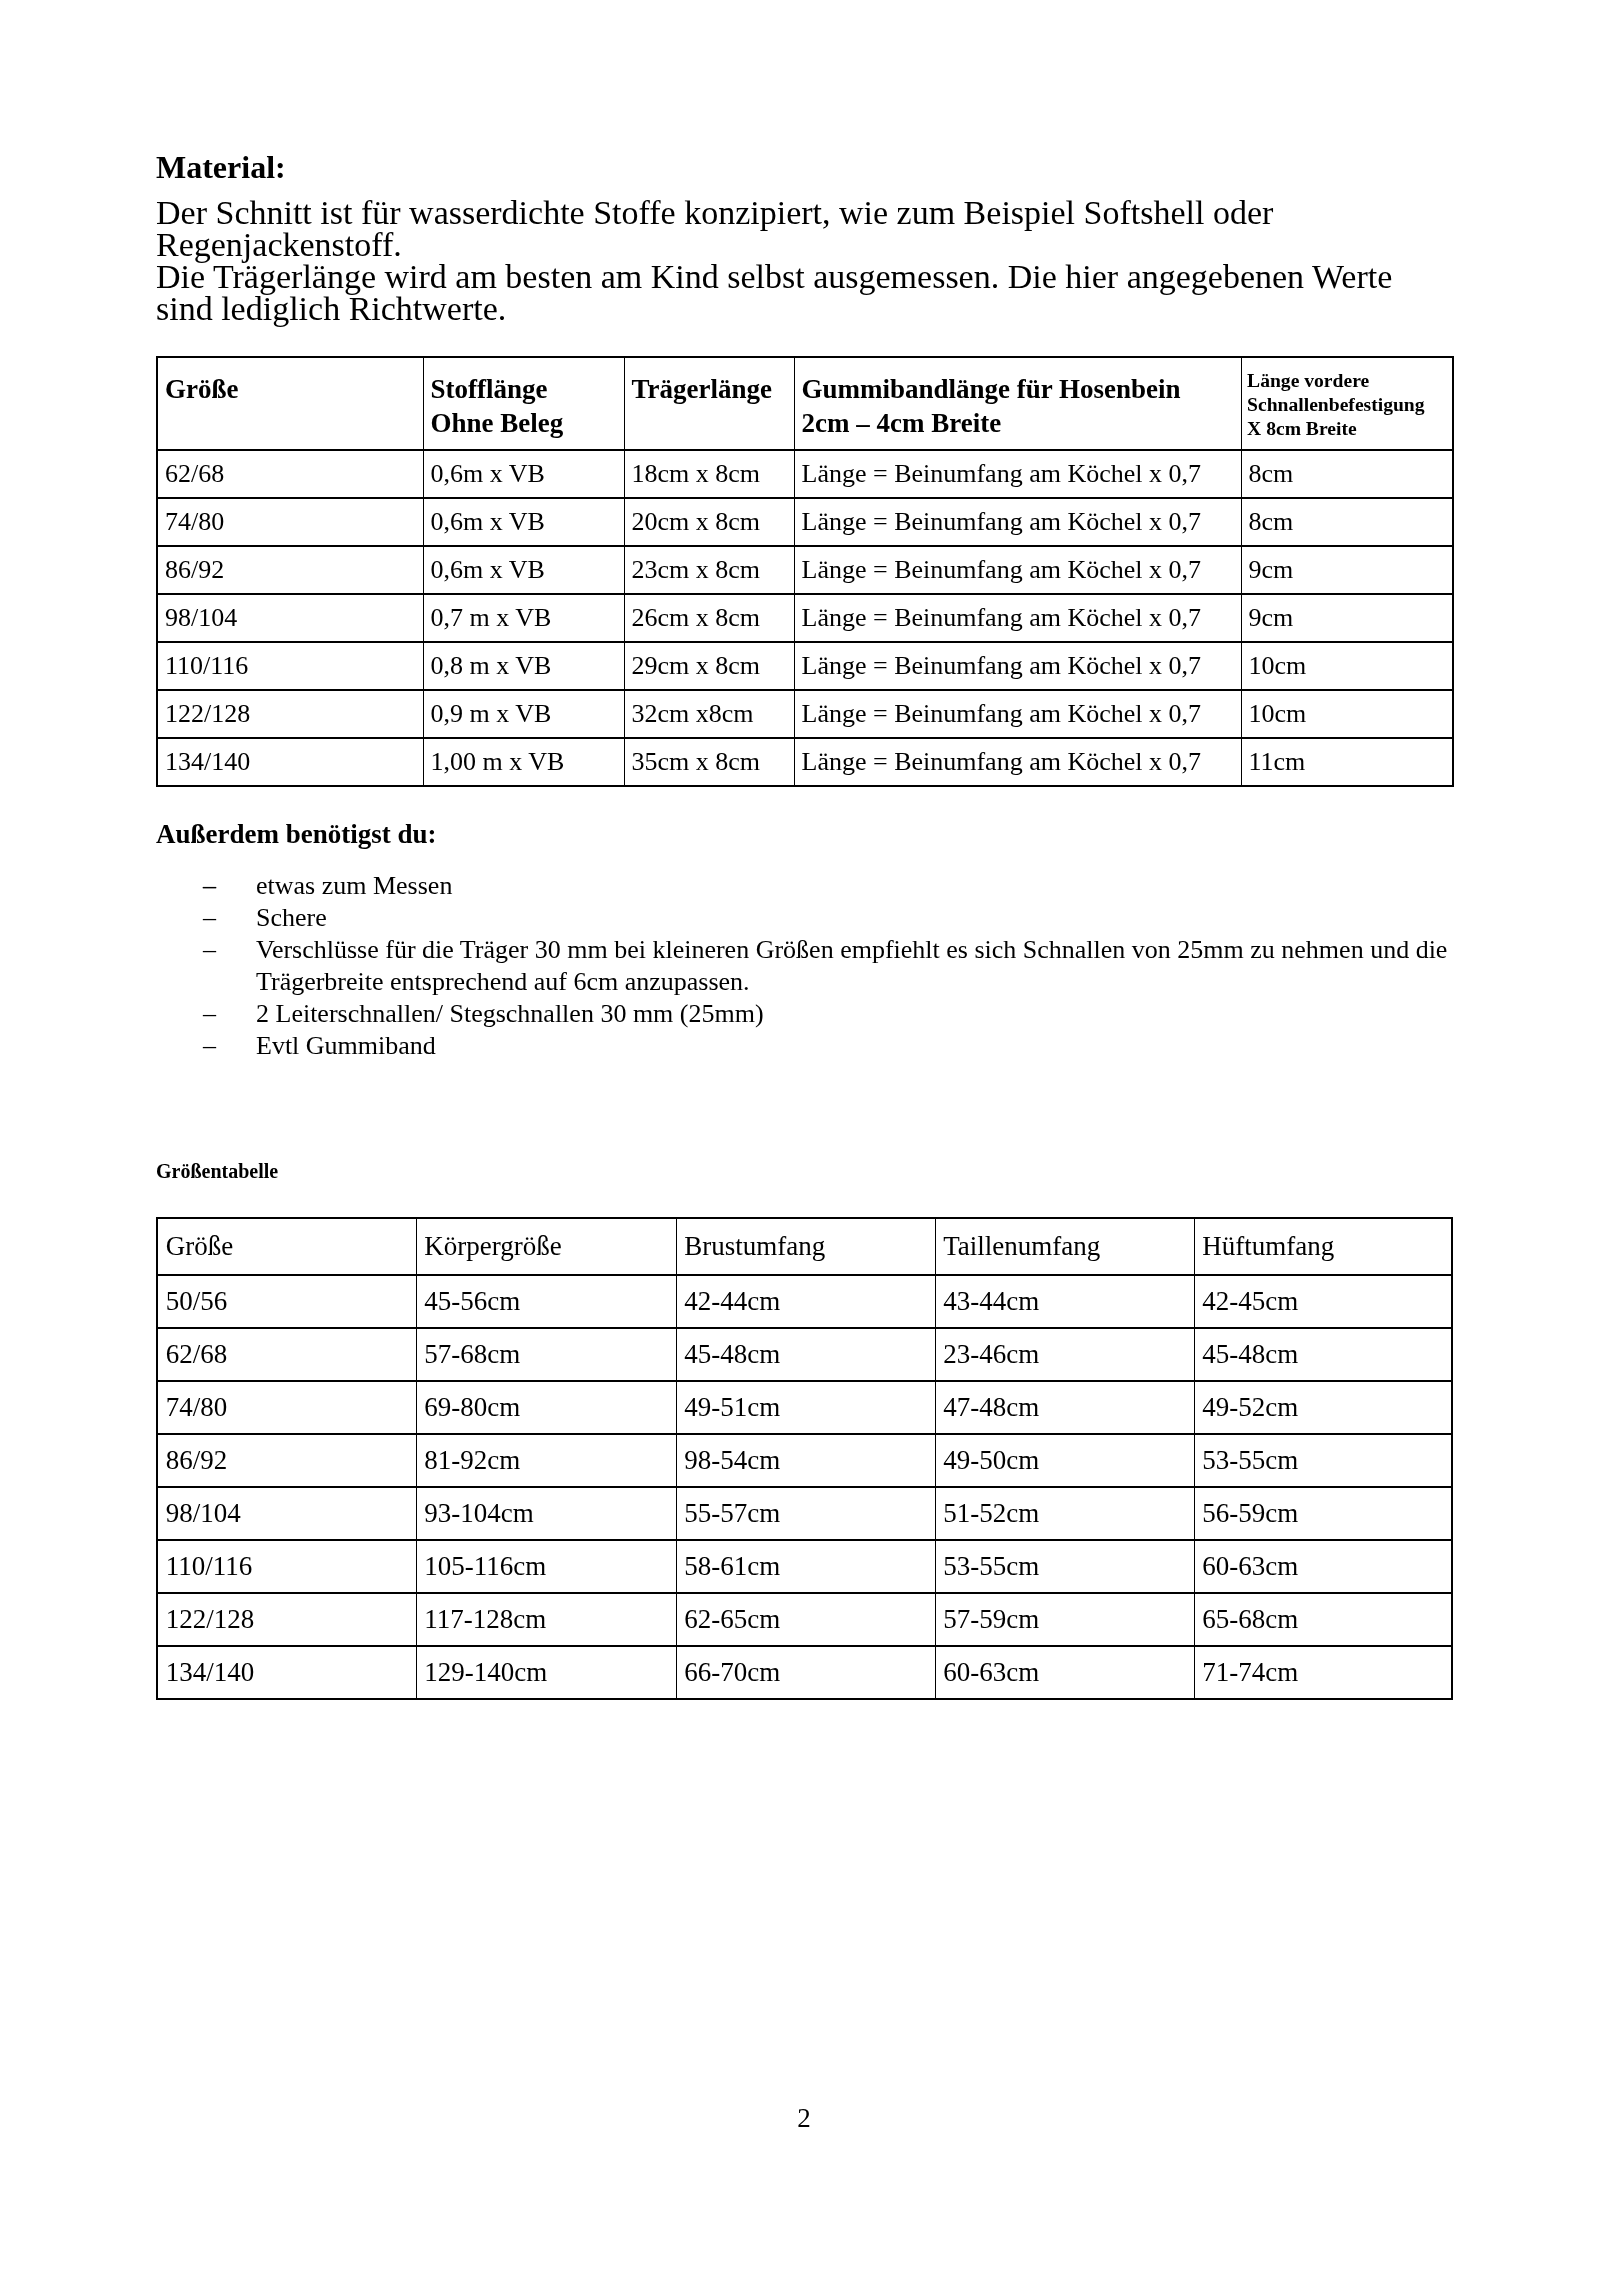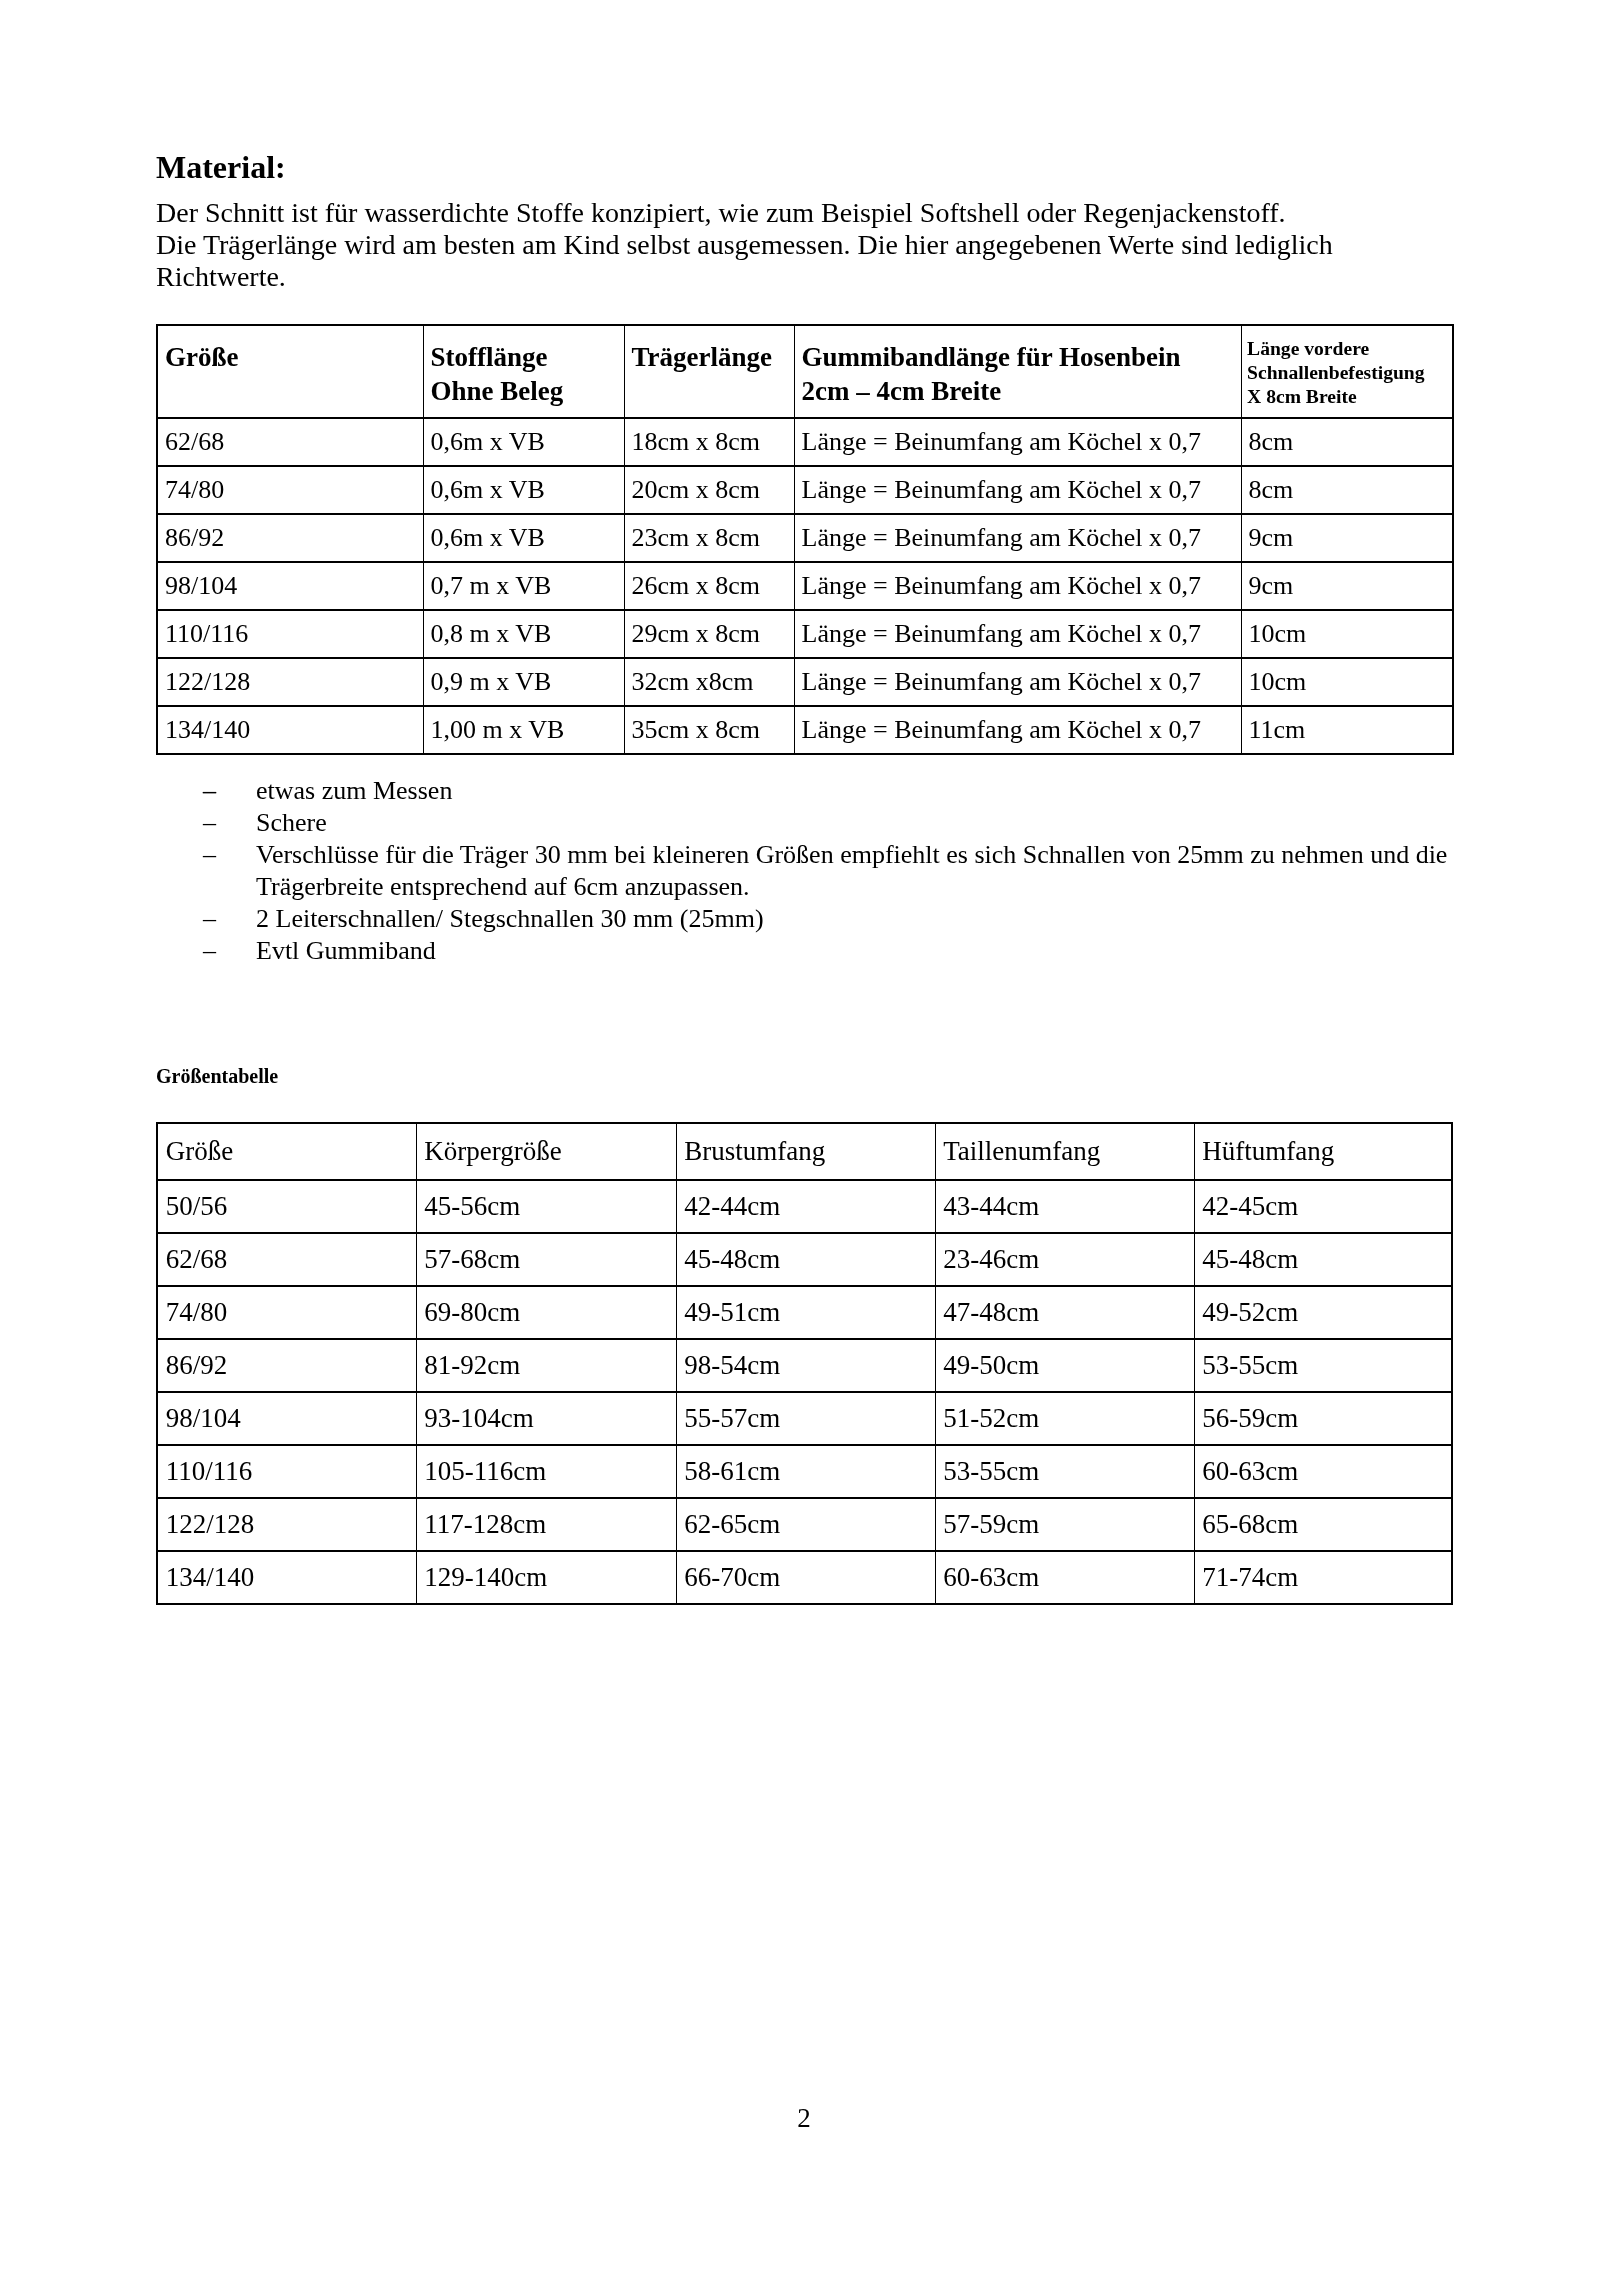--- a/index.html
+++ b/index.html
@@ -17,21 +17,21 @@
     padding: 149px 156px 0 156px;
     width: 1296px;
   }
   h1.doc-heading {
     font-size: 32px;
     font-weight: bold;
     line-height: 1.15;
     margin: 0;
   }
   p.intro {
-    font-size: 28px;
+    font-size: 34px;
     line-height: 32px;
     margin: 11.2px 0 0 0;
   }
   table.doc-table {
     border-collapse: collapse;
     table-layout: fixed;
     width: 1296px;
     font-size: 26px;
     border: 2.1px solid #000;
   }
@@ -199,20 +199,21 @@
           <tr>
             <td>134/140</td>
             <td>1,00 m x VB</td>
             <td>35cm x 8cm</td>
             <td>Länge = Beinumfang am Köchel x 0,7</td>
             <td>11cm</td>
           </tr>
         </tbody>
     </table>
 
+    <h2 class="req-heading">Außerdem benötigst du:</h2>
 
     <ul class="req-list">
       <li><span class="dash">–</span></li>
       <li><span class="dash">–</span><span>etwas zum Messen</span></li>
       <li><span class="dash">–</span><span>Schere</span></li>
       <li><span class="dash">–</span><span>Verschlüsse für die Träger 30 mm bei kleineren Größen empfiehlt es sich Schnallen von 25mm zu nehmen und die Trägerbreite entsprechend auf 6cm anzupassen.</span></li>
       <li><span class="dash">–</span><span>2 Leiterschnallen/ Stegschnallen 30 mm (25mm)</span></li>
       <li><span class="dash">–</span><span>Evtl Gummiband</span></li>
     </ul>
 

